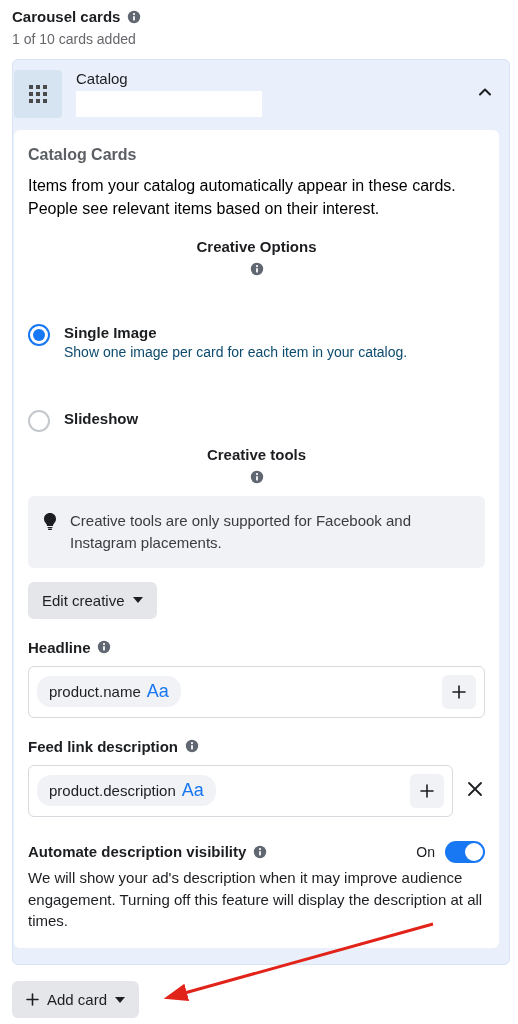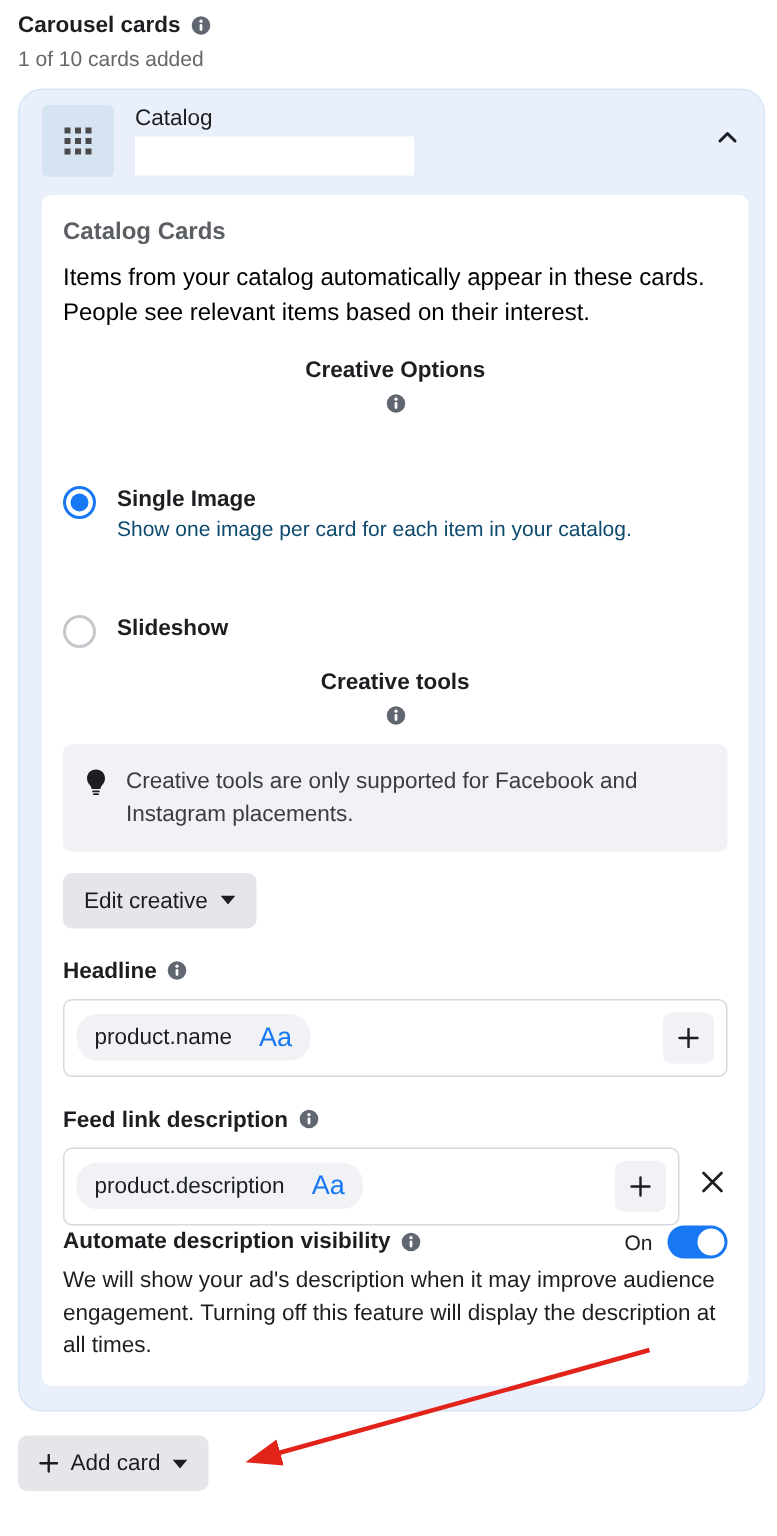--- a/index.html
+++ b/index.html
@@ -33,22 +33,22 @@
       align-items: center;
       justify-content: center;
       width: 15px;
       height: 15px;
       flex-shrink: 0;
     }
     .info-icon svg { display: block; }
     .card {
       background: #e9f0fb;
       border: 1px solid #d6e4f5;
-      border-radius: 16px;
-      padding: 10px 10px 16px 15px;
+      border-radius: 6px;
+      padding: 10px 10px 16px 1px;
       margin-bottom: 16px;
     }
     .card-header {
       display: flex;
       align-items: flex-start;
       gap: 14px;
       margin-bottom: 12px;
       position: relative;
     }
     .card-icon-box {
@@ -200,21 +200,21 @@
       gap: 8px;
     }
     .chip {
       background: #f0f2f5;
       border-radius: 14px;
       padding: 5px 12px;
       font-size: 15px;
       color: #1c1e21;
       display: inline-flex;
       align-items: center;
-      gap: 18px;
+      gap: 6px;
     }
     .chip .aa {
       color: #1877f2;
       font-size: 18px;
       font-weight: 500;
     }
     .plus-btn {
       background: #f0f2f5;
       border-radius: 6px;
       width: 34px;
@@ -228,20 +228,21 @@
     .close-x {
       font-size: 20px;
       cursor: pointer;
       padding: 4px 2px;
       color: #1c1e21;
     }
     .automate-row {
       display: flex;
       align-items: center;
       justify-content: space-between;
+      margin-top: 24px;
     }
     .automate-left {
       display: flex;
       align-items: center;
       gap: 6px;
       font-weight: 700;
     }
     .automate-right {
       display: flex;
       align-items: center;

